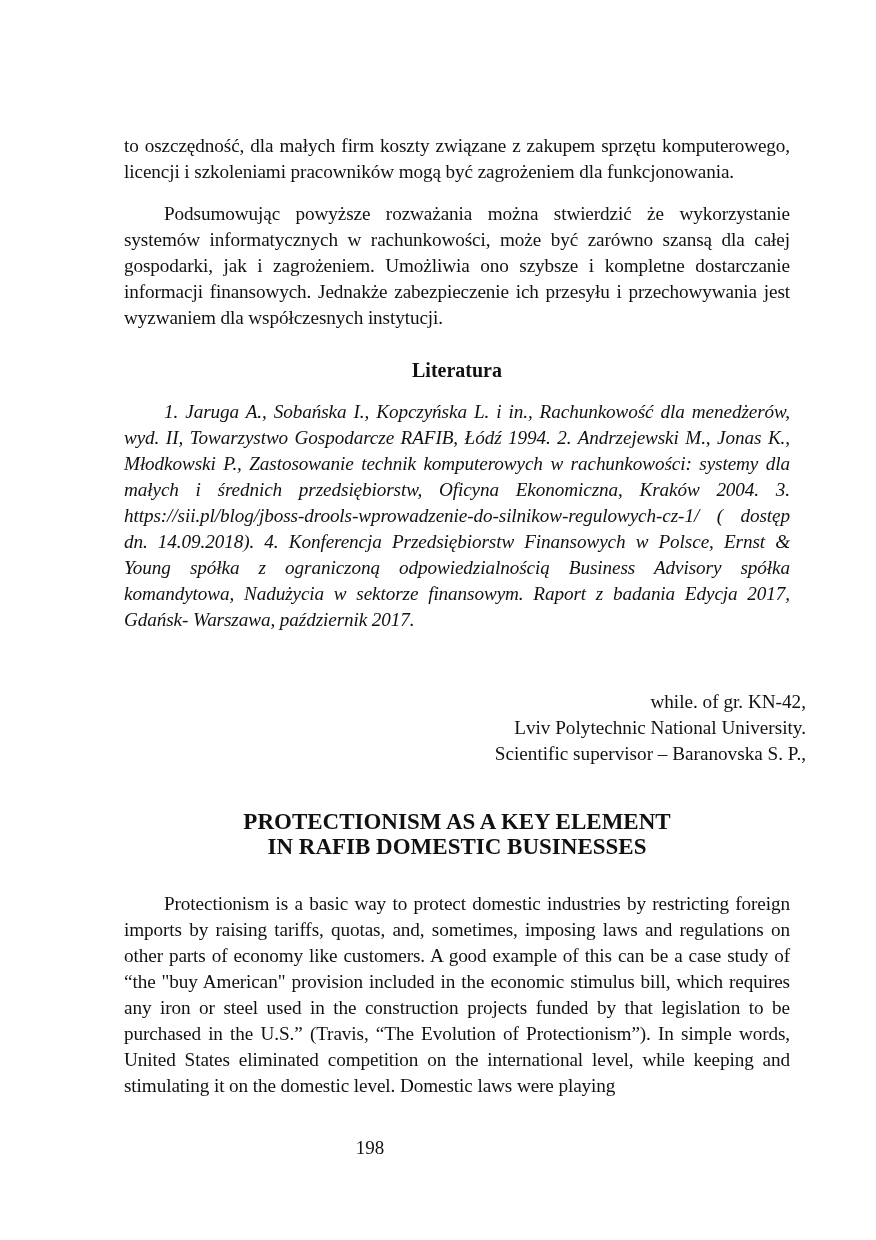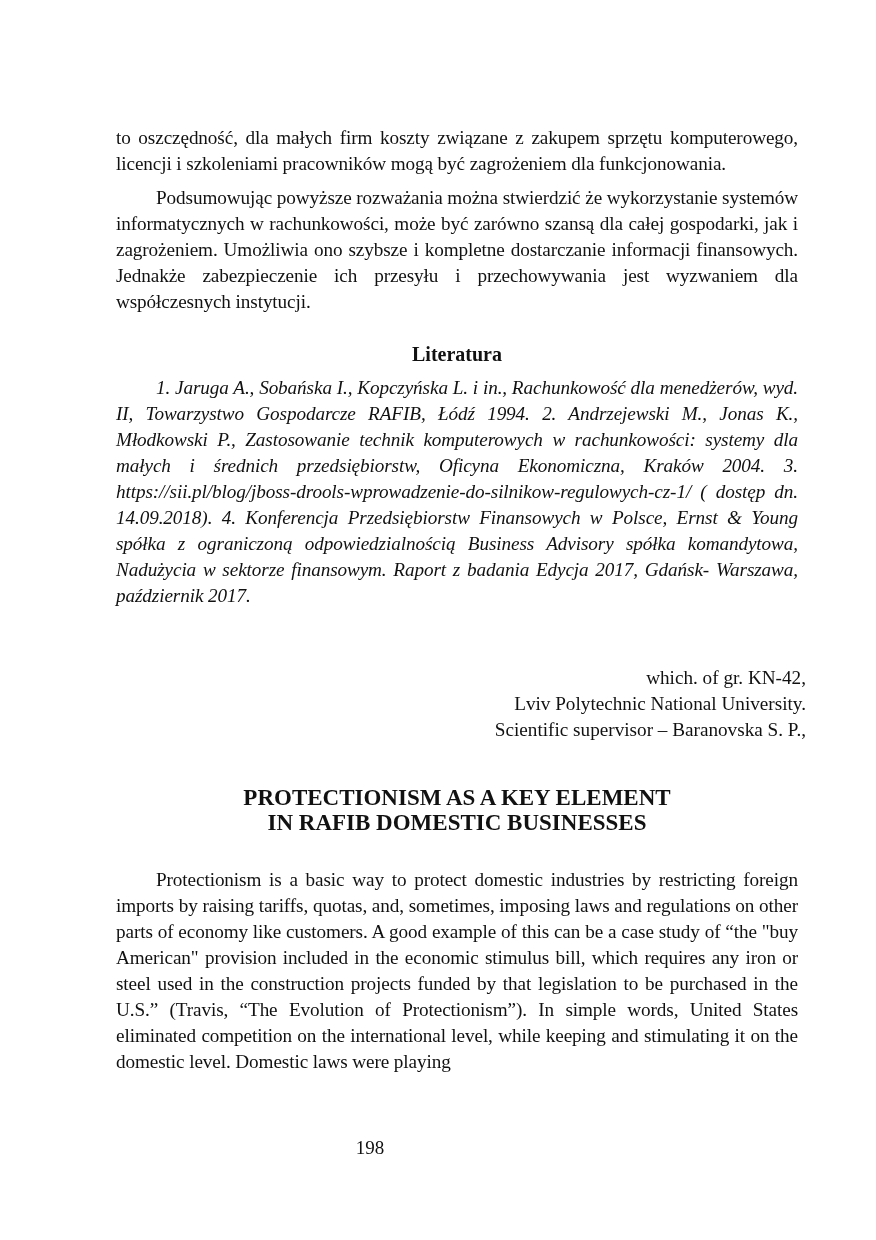--- a/index.html
+++ b/index.html
@@ -4,21 +4,21 @@
 <style>
   html, body { margin: 0; padding: 0; background: #ffffff; }
   body {
     width: 876px; height: 1240px; position: relative; overflow: hidden;
     font-family: "Liberation Serif", "DejaVu Serif", serif;
     color: #111111;
   }
   .page { position: absolute; left: 108px; top: 117px; width: 698px; }
   .p {
     font-size: 19.2px; line-height: 26px; text-align: justify;
-    margin: 8px; letter-spacing: -0.1px;
+    margin: 16px; letter-spacing: -0.1px;
   }
   .indent { text-indent: 40px; }
   .heading-lit {
     text-align: center; font-weight: bold; font-size: 20px;
     margin: 26px 0 0 0; line-height: 26px;
   }
   .refs { font-style: italic; }
   .author-block {
     margin-top: 56px; text-align: right; font-size: 19.2px; line-height: 26px;
   }
@@ -37,21 +37,21 @@
 <body>
 
 <div class="page">
   <p class="p">to oszczędność, dla małych firm koszty związane z zakupem sprzętu komputerowego, licencji i szkoleniami pracowników mogą być zagrożeniem dla funkcjonowania.</p>
   <p class="p indent">Podsumowując powyższe rozważania można stwierdzić  że wykorzystanie systemów informatycznych w rachunkowości, może być zarówno szansą dla całej gospodarki, jak i zagrożeniem. Umożliwia ono szybsze i kompletne dostarczanie informacji finansowych. Jednakże zabezpieczenie ich przesyłu i przechowywania jest wyzwaniem dla współczesnych instytucji.</p>
 
   <div class="heading-lit">Literatura</div>
   <p class="p indent refs">1. Jaruga A., Sobańska I., Kopczyńska L. i in., Rachunkowość dla menedżerów, wyd. II, Towarzystwo Gospodarcze RAFIB, Łódź 1994. 2. Andrzejewski M., Jonas K., Młodkowski P., Zastosowanie technik komputerowych w rachunkowości: systemy dla małych i średnich przedsiębiorstw, Oficyna Ekonomiczna, Kraków 2004. 3. https://sii.pl/blog/jboss-drools-wprowadzenie-do-silnikow-regulowych-cz-1/ ( dostęp dn. 14.09.2018). 4.  Konferencja Przedsiębiorstw Finansowych w Polsce, Ernst &amp; Young spółka z ograniczoną odpowiedzialnością Business Advisory spółka komandytowa, Nadużycia w sektorze finansowym. Raport z badania Edycja 2017, Gdańsk- Warszawa, październik 2017.</p>
 
   <div class="author-block">
-    <div>which. of gr. KN-42,</div>
+    <div>while. of gr. KN-42,</div>
     <div>Lviv Polytechnic National University.</div>
     <div>Scientific supervisor – Baranovska S. P.,</div>
   </div>
 
   <div class="title">
     <div>PROTECTIONISM AS A KEY ELEMENT</div>
     <div>IN RAFIB DOMESTIC BUSINESSES</div>
   </div>
 
   <p class="p indent body2">Protectionism is a basic way to protect domestic industries by restricting foreign imports by raising tariffs, quotas, and, sometimes, imposing laws and regulations on other parts of economy like customers. A good example of this can be a case study of “the "buy American" provision included in the economic stimulus bill, which requires any iron or steel used in the construction projects funded by that legislation to be purchased in the U.S.” (Travis, “The Evolution of Protectionism”). In simple words, United States eliminated competition on the international level, while keeping and stimulating it on the domestic level. Domestic laws were playing</p>

